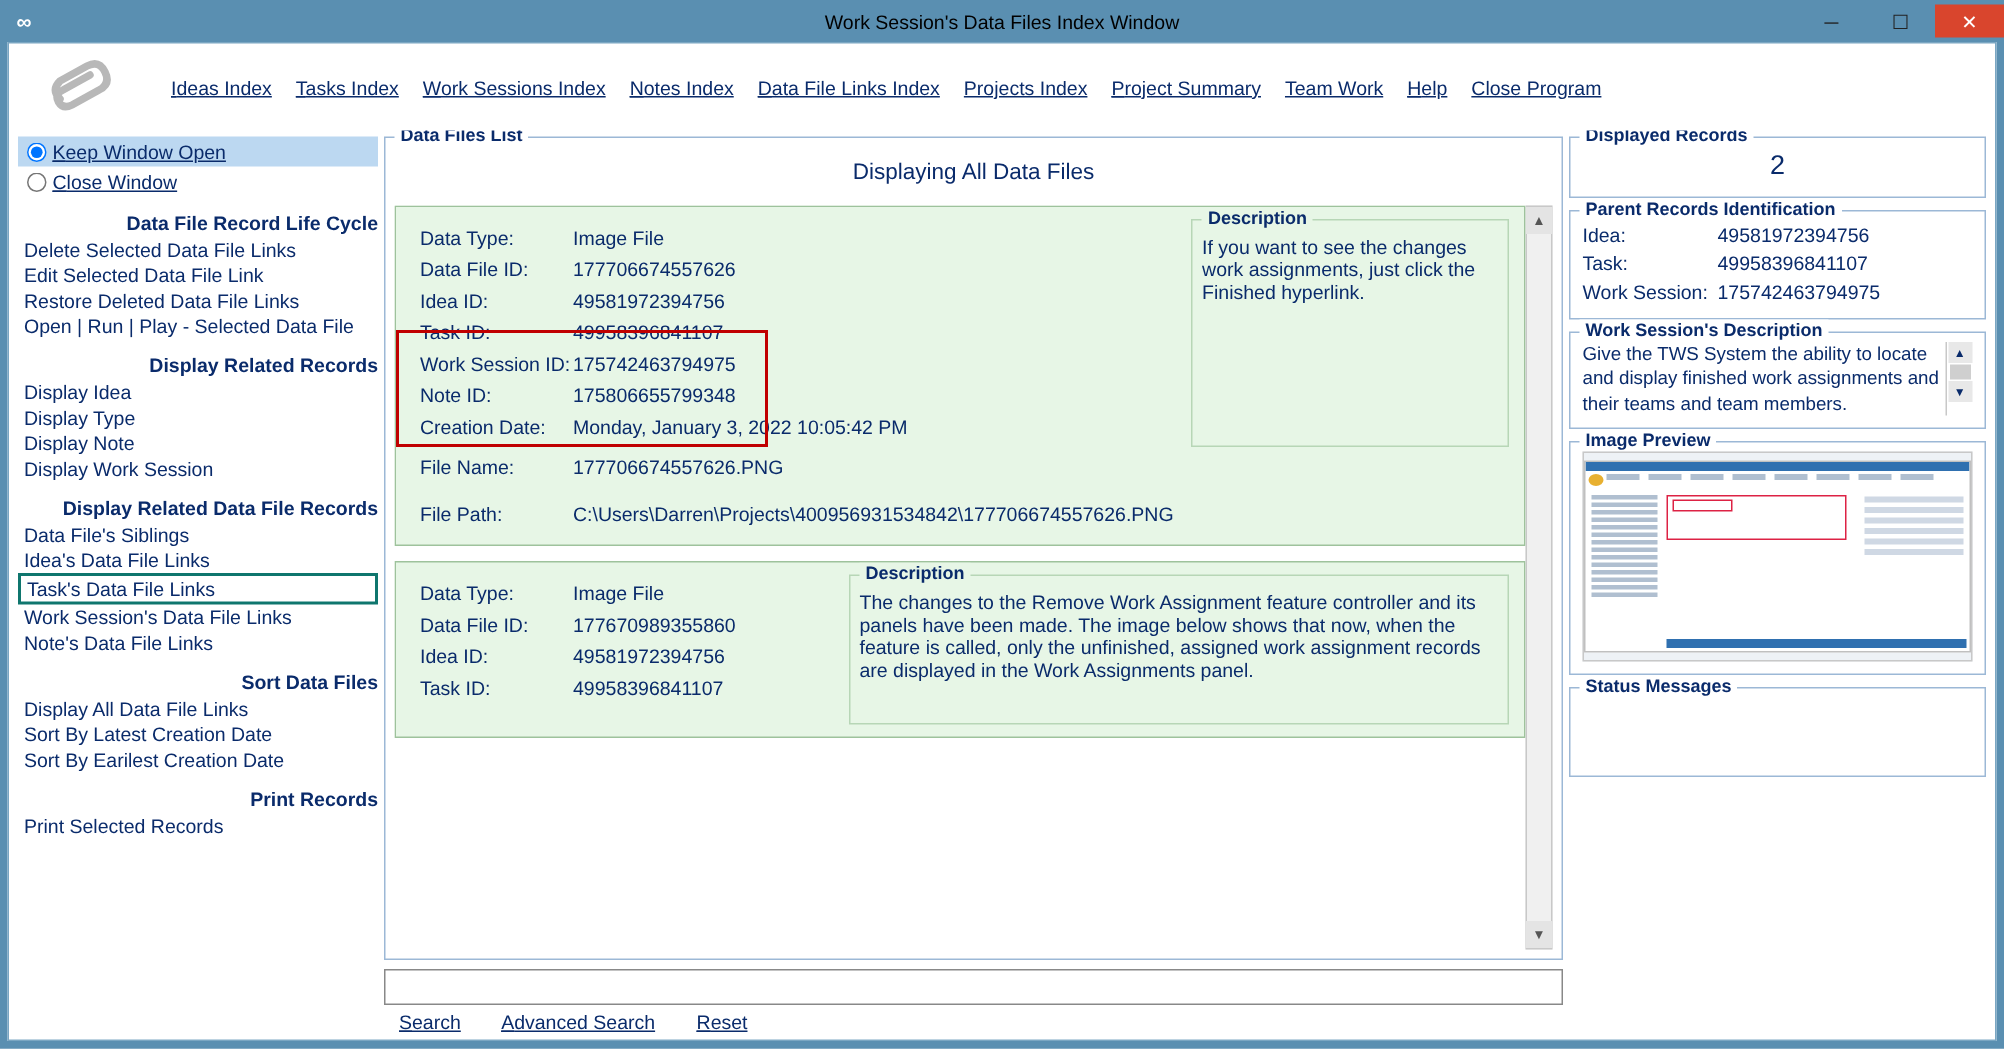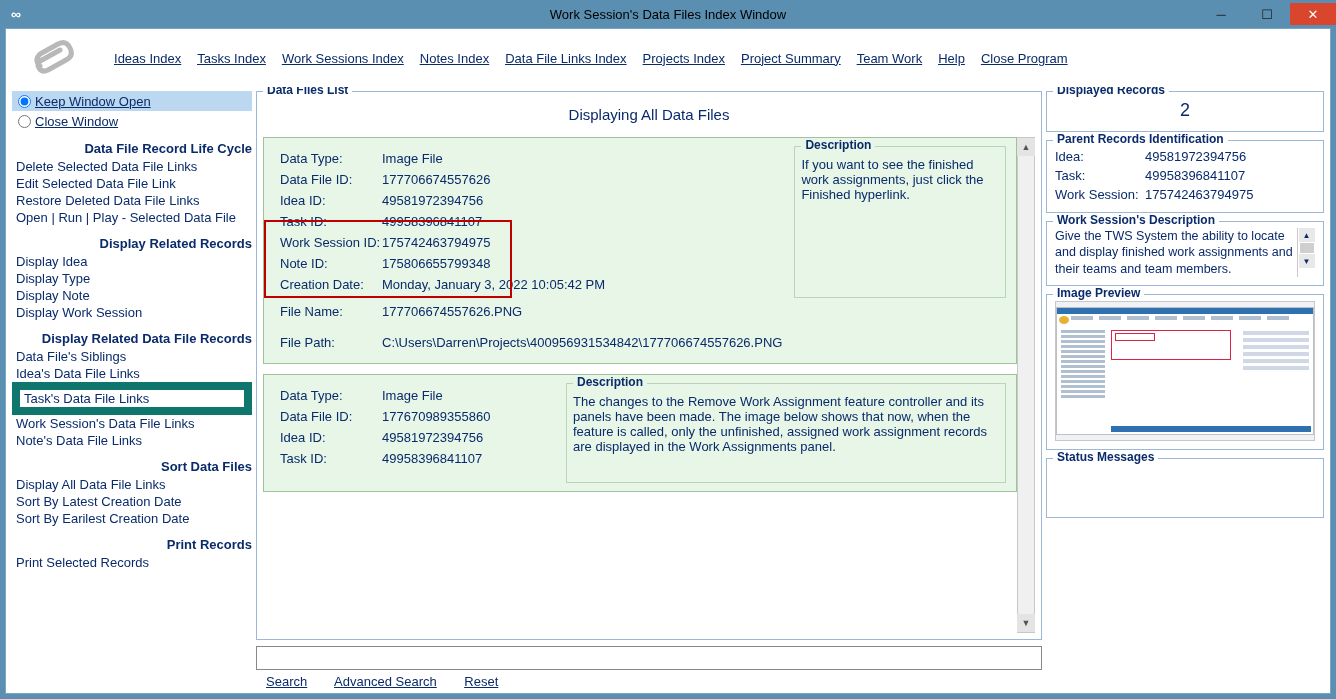--- a/index.html
+++ b/index.html
@@ -19,21 +19,21 @@
 .topmenu { display:flex; gap:16px; }
 .topmenu a { color:#0a2b6b; text-decoration:underline; cursor:pointer; }
 .main { flex:1; display:flex; gap:4px; padding:4px 6px 4px 6px; overflow:hidden; }
 .left { width:240px; flex-shrink:0; }
 .selrow { display:flex; align-items:center; height:20px; padding-left:6px; }
 .selrow.sel { background:#bcd8f1; }
 .selrow input { margin-right:4px; }
 .selrow span { text-decoration:underline; }
 .lhead { font-weight:bold; margin:10px 0 2px 4px;text-align:right; }
 .llink { display:block; padding:1px 0 1px 4px; text-decoration:none; cursor:pointer; }
-.red-box { border:8px solid #0f766e; }
+.red-box { border:2px solid #0f766e; }
 .center { flex:1; display:flex; flex-direction:column; min-width:0; }
 .fieldset { border:1px solid #9cb8d6; position:relative; padding:6px; }
 .fieldset .legend { position:absolute; top:-9px; left:6px; background:#fff; padding:0 4px; font-weight:bold; color:#0a2b6b; font-size:12px; }
 .ctitle { text-align:center; color:#0a2b6b; font-size:15px; padding:8px 0 14px 0; }
 .scrollwrap { display:flex; flex:1; min-height:0; }
 .cardzone { flex:1; overflow:hidden; }
 .scrollbar { width:18px; background:#f0f0f0; border:1px solid #c8c8c8; display:flex; flex-direction:column; align-items:center; justify-content:space-between; }
 .scrollbar .arr { width:18px; height:18px; background:#e4e4e4; display:flex; align-items:center; justify-content:center; font-size:9px; color:#555; }
 .card { background:#e7f6e6; border:1px solid #9ec29c; margin:0 0 10px 0; padding:10px 10px 10px 16px; position:relative; display:flex; gap:12px; }
 .card .lf { flex:0 0 274px; }
@@ -199,21 +199,21 @@
                       <span class="val">177706674557626.PNG</span>
                     </div>
                   <div class="gridrow" style="margin-top:10px;">
                       <span class="lbl">File Path:</span>
                       <span class="val" style="white-space:nowrap;">C:\Users\Darren\Projects\400956931534842\177706674557626.PNG</span>
                     </div>
                 </div>
                 <div class="rf">
                   <div class="descbox">
                     <div class="legend2">Description</div>
-                    <div class="txt">If you want to see the finished work assignments, just click the Finished hyperlink.</div>
+                    <div class="txt">If you want to see the changes work assignments, just click the Finished hyperlink.</div>
                   </div>
                 </div>
               </div>
 
               <div class="card" style="height:118px; overflow:hidden;">
                 <div class="lf">
                   <div class="gridrow">
                       <span class="lbl">Data Type:</span>
                       <span class="val">Image File</span>
                     </div>

